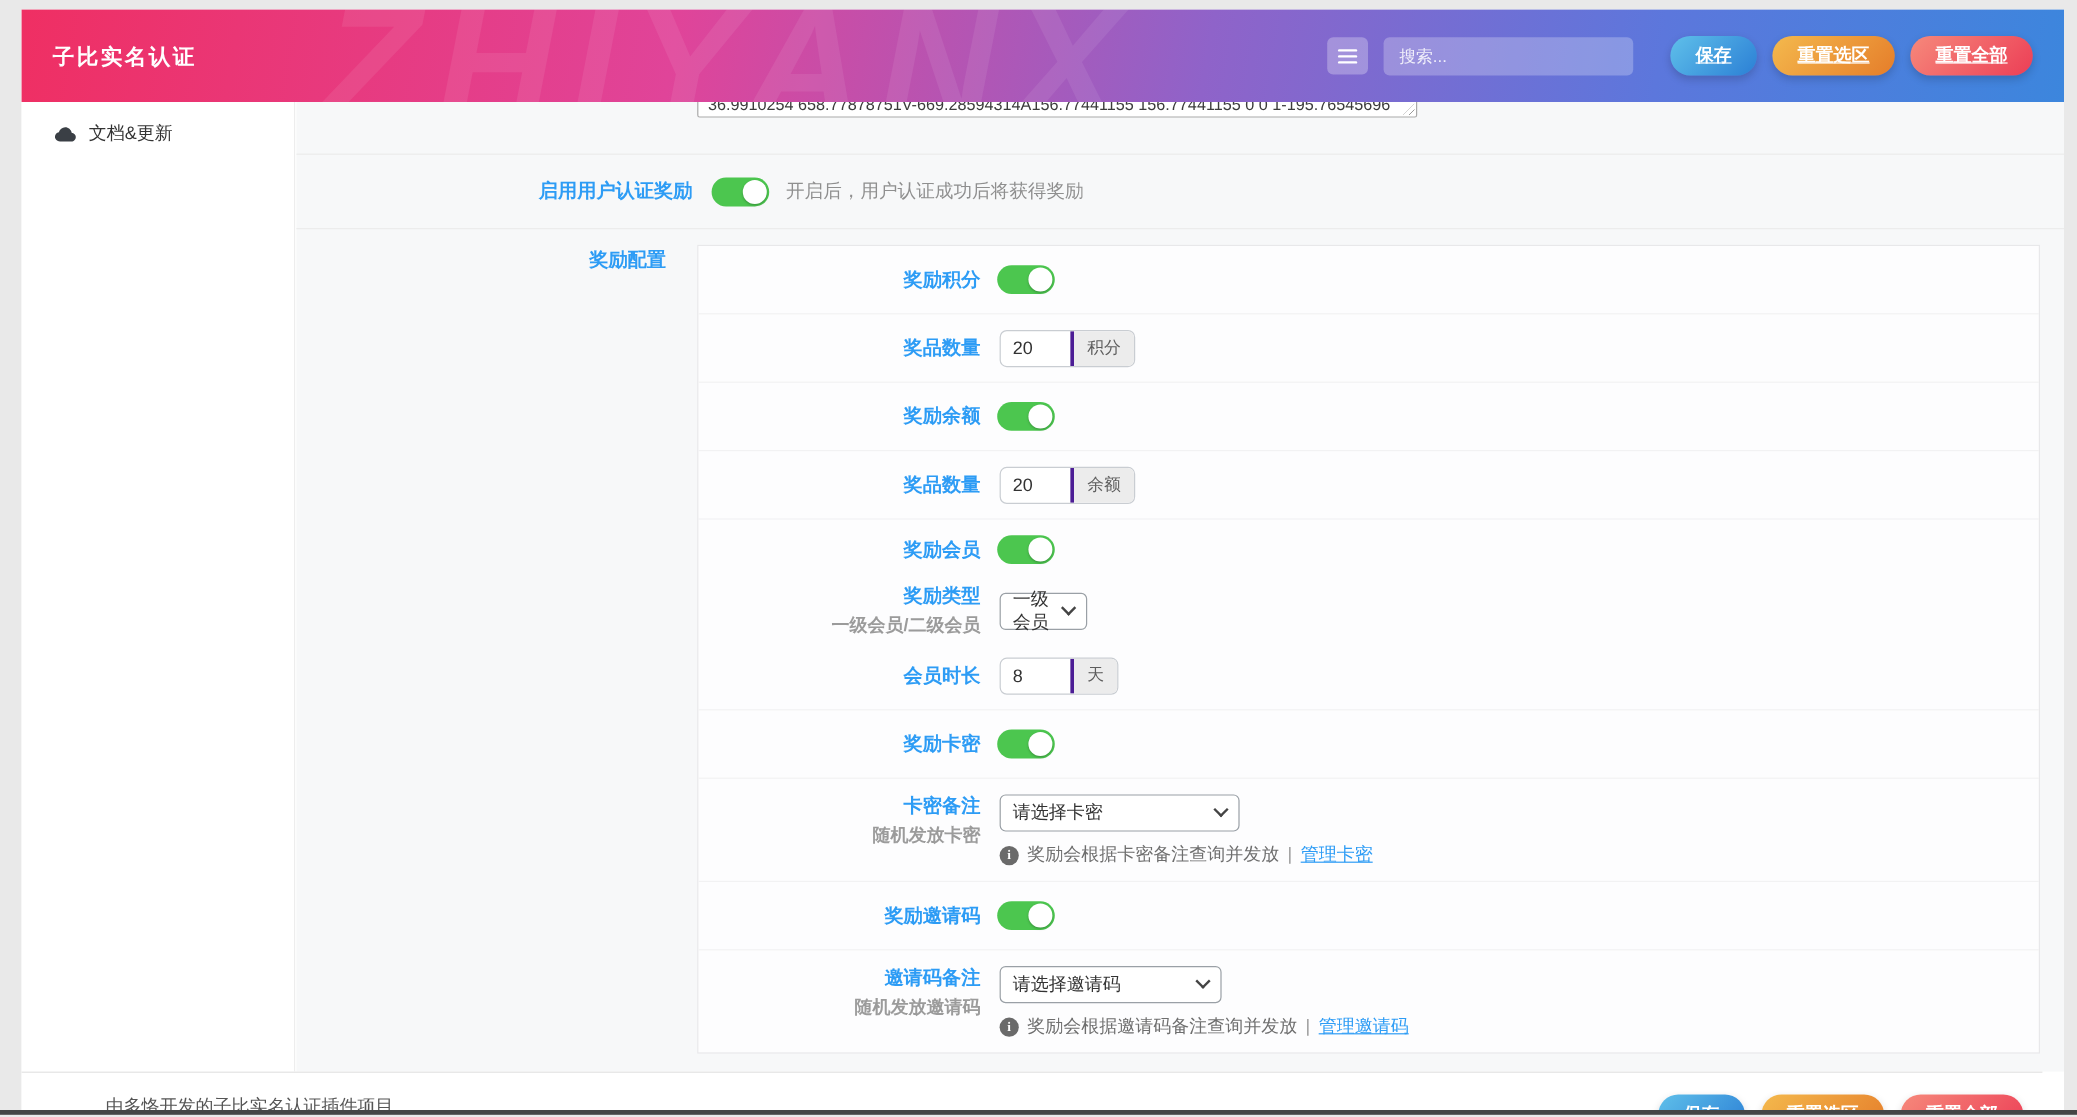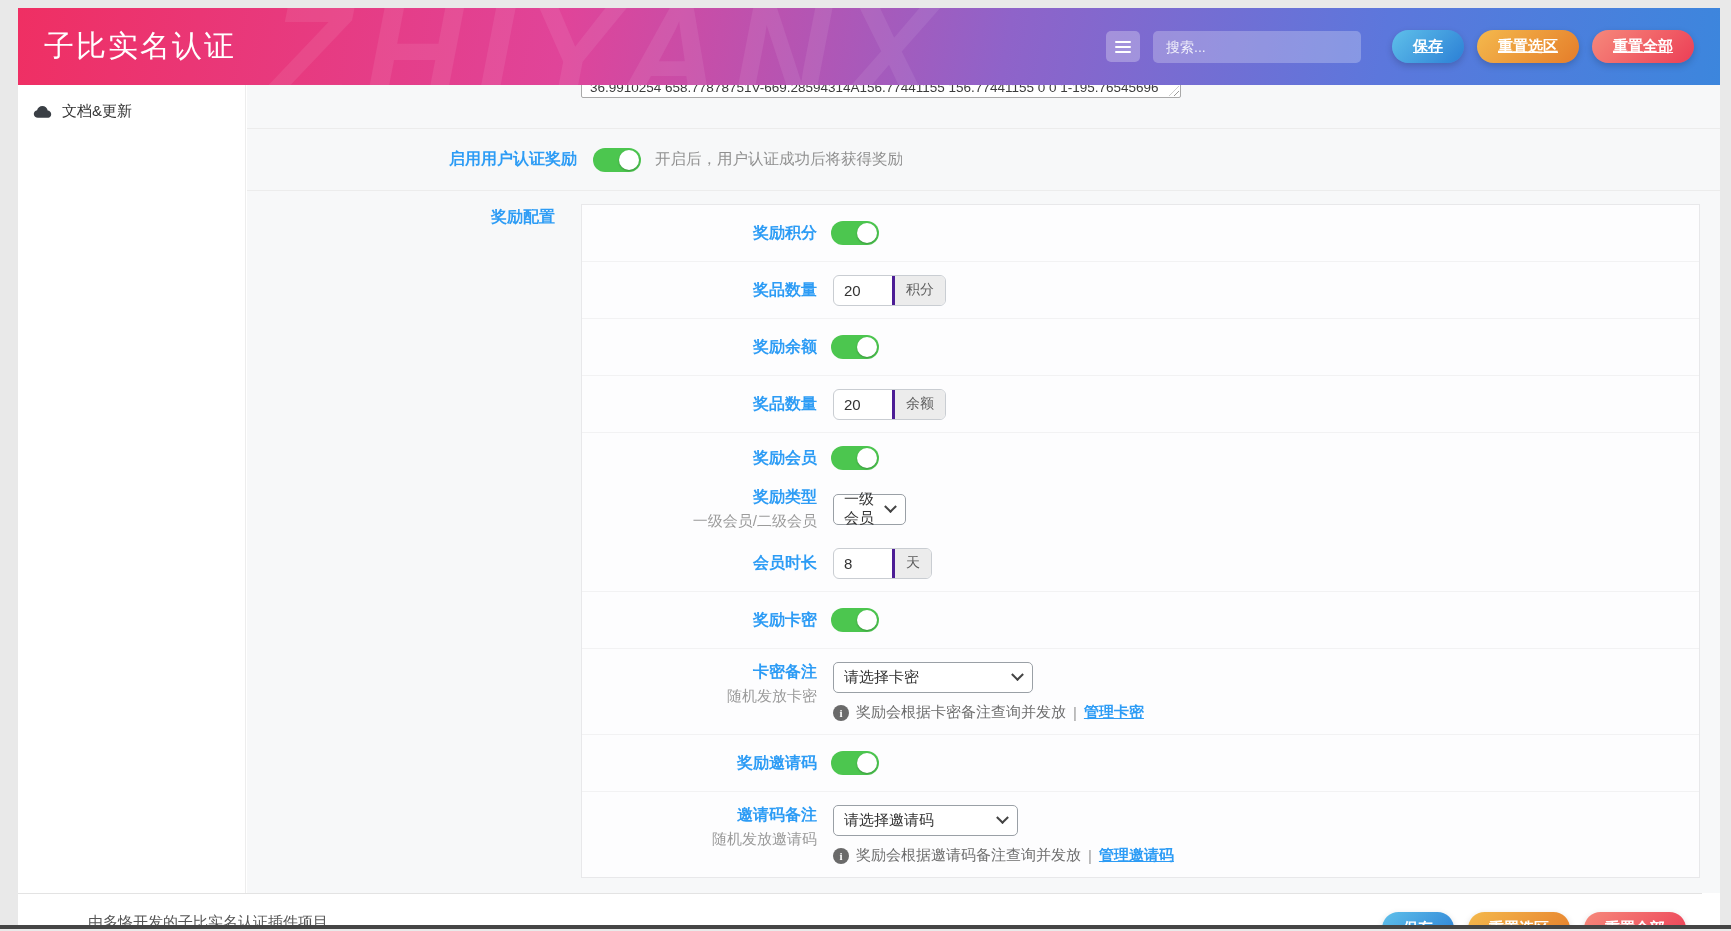--- a/index.html
+++ b/index.html
@@ -16,21 +16,21 @@
     background: #ffffff;
   }
   
   .hdr {
     position: absolute; left:0; top:0; right:0; height:77px;
     background: linear-gradient(100deg,#ef2f63 0%,#e04499 32%,#8f63c9 58%,#5c77dc 80%,#3c86dd 100%);
     display:flex; align-items:center;
     padding: 0 26px;
     z-index: 20; overflow: hidden;
   }
-  .hdr-title { color:#fff; font-size:30px; font-weight:normal; letter-spacing:2px; position:relative; z-index:2;}
+  .hdr-title { color:#fff; font-size:18px; font-weight:bold; letter-spacing:2px; position:relative; z-index:2;}
   .watermark {
     position:absolute; left:250px; top:-32px;
     font-size:135px; font-weight:800; font-style:italic;
     color:rgba(255,255,255,0.08); letter-spacing:14px; white-space:nowrap;
     z-index:1; user-select:none;
   }
   .hdr-right { margin-left:auto; display:flex; align-items:center; gap:13px; position:relative; z-index:2;}
   .menu-btn {
     width:34px; height:31px; border-radius:5px;
     background: rgba(255,255,255,0.28);
@@ -54,21 +54,21 @@
     cursor:pointer; box-shadow:0 3px 7px rgba(0,0,0,0.18);
     white-space:nowrap;
     text-decoration:underline;
   }
   .pill.save   { background:linear-gradient(135deg,#5fc0ea,#2b7fd5); margin-left:18px;}
   .pill.rsel   { background:linear-gradient(135deg,#f4b94d,#e57d2a); }
   .pill.rall   { background:linear-gradient(135deg,#f6897b,#ec3e56); }
   
   .sidebar {
     position:absolute; left:0; top:77px; width:228px; bottom:32px;
-    background:#fff; border-right:1px solid #ededed; z-index:5;
+    background:#fff; border-right:1px solid #ededed; z-index:5;padding-left:12px;
   }
   .side-item {
     display:flex; align-items:center; gap:10px;
     padding:17px 15px; cursor:pointer; font-size:15px; color:#333;
   }
   .side-item svg { flex:none; }
   
   .main {
     position:absolute; left:229px; top:77px; right:0; bottom:32px;
     background:#f7f8f9; z-index:1;
@@ -114,21 +114,21 @@
   .panel {
     position:absolute; top:119px; left:334px; right:20px;
     background:#fdfdfe; border:1px solid #e8e8ea;
   }
   .prow {
     display:flex; align-items:center;
     border-bottom:1px solid #f2f2f3;
   }
   .prow:last-child { border-bottom:none; }
   .prow .plbl { width:235px; flex:none; text-align:right; }
-  .hint { color:#9b9b9b; font-size:15px; font-weight:normal; margin-top:4px; }
+  .hint { color:#9b9b9b; font-size:15px; font-weight:bold; margin-top:4px; }
   .pctl { margin-left:16px; }
   .h57 { height:57px; } .h50 { height:50px; } .h52 { height:52px; }
   .tall { align-items:flex-start; padding:13px 0 12px; }
   .igroup {
     display:inline-flex; align-items:stretch; height:31px;
     border:1px solid #c9cdd2; border-radius:6px; background:#fff; overflow:hidden;
   }
   .igroup input {
     width:58px; border:none; outline:none; padding:0 10px;
     font-size:15px; color:#333; font-family:inherit; background:transparent;
@@ -146,21 +146,21 @@
     width:9px; height:9px; border-right:2px solid #444; border-bottom:2px solid #444;
     transform:rotate(45deg) translate(-2px,-2px); margin-left:12px; flex:none;
   }
   .inforow { display:flex; align-items:center; margin-top:10px; font-size:15px; color:#6e6e6e; }
   .info-i {
     width:16px; height:16px; border-radius:50%; background:#6a6a6a; color:#fff;
     font-size:11px; font-weight:bold; display:inline-flex; align-items:center;
     justify-content:center; margin-right:7px; flex:none; font-family:"Liberation Serif",serif;
   }
   .info-sep { color:#9a9a9a; margin:0 7px; }
-  .info-link { color:#2d9cf5; text-decoration:underline; font-weight:bold; cursor:pointer; }
+  .info-link { color:#2d9cf5; text-decoration:underline; font-weight:normal; cursor:pointer; }
   
   .footer {
     position:absolute; left:0; right:18px; bottom:0; height:32px;
     background:#fff; border-top:1px solid #e3e3e3; overflow:hidden; z-index:6;
   }
   .foot-note { position:absolute; left:70px; top:19px; font-size:15px; color:#555; }
   .foot-btns { position:absolute; right:16px; top:18px; display:flex; gap:14px; }
   .foot-btns .pill.save { margin-left:0; }
   .bottom-edge {
     position:absolute; left:0; right:0; top:925px; height:4px; background:#454545;

